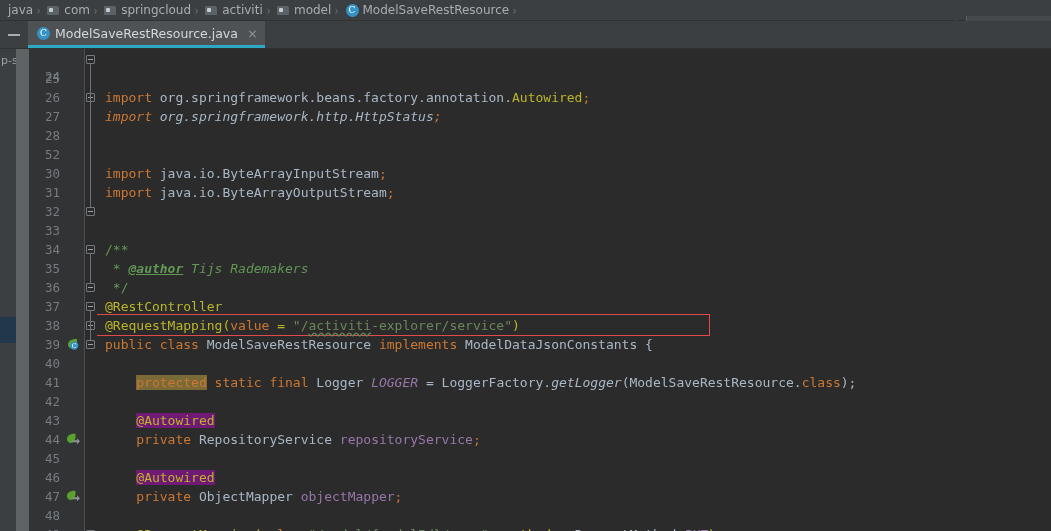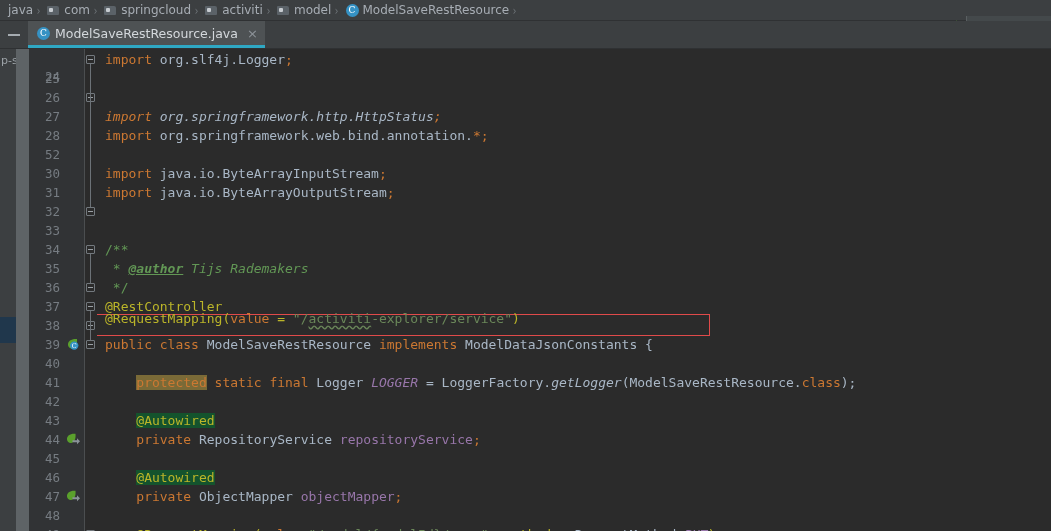--- a/index.html
+++ b/index.html
@@ -272,21 +272,21 @@
   .str     { color: #6a8759; }
   .cmt     { color: #629755; }
   .doctag  { color: #629755; font-style: italic; text-decoration: underline; font-weight: bold; }
   .docitl  { color: #629755; font-style: italic; }
   .ann     { color: #bbb529; }
   .fld     { color: #9876aa; }
   .stat    { color: #9876aa; font-style: italic; }
   .mtd     { color: #a9b7c6; font-style: italic; }
   .cls     { color: #a9b7c6; }
   .id      { color: #a9b7c6; }
-  .hl-srch { background: #14532d; margin-top: 7px; }
+  .hl-srch { background: #701a75; margin-top: 7px; }
   .hl-kwbg { background: #7a6a37; }
   .wavy {
     text-decoration: underline;
     text-decoration-style: wavy;
     text-decoration-color: #6a8759;
     text-underline-offset: 2px;
   }
 
   
   #highlight-box {
@@ -426,32 +426,31 @@
       <div class="fold-mark" style="top: 291px;"></div>
       <div class="fold-mark" style="top: 481px;"></div>
       <div class="fold-line" style="top: 15px; height: 143px;"></div>
       <div class="fold-line" style="top: 205px; height: 29px;"></div>
       <div class="fold-line" style="top: 262px; height: 29px;"></div>
       <div class="fold-line" style="top: 281px; height: 10px;"></div>
     </div>
 
   <div id="code">
     <div id="highlight-box" style="top: 265px; left: -12px; width: 625px; height: 22px;"></div>
-  <div class="code-line" style="top: 1px;"><span class="kw">import</span> <span class="id">org.slf4j.Logger</span><span class="kw">;</span></div>
+      <div class="code-line" style="top: 39px;"><span class="kw">import</span> <span class="id">org.springframework.beans.factory.annotation.</span><span class="ann">Autowired</span><span class="kw">;</span></div>
       <div class="code-line" style="top: 58px; font-style: italic;"><span class="kw">import</span> <span class="id">org.springframework.http.HttpStatus</span><span class="kw">;</span></div>
-      <div class="code-line" style="top: 77px;"><span class="kw">import</span> <span class="id">org.springframework.web.bind.annotation.</span><span class="kw">*;</span></div>
       <div class="code-line" style="top: 96px;"></div>
       <div class="code-line" style="top: 115px;"><span class="kw">import</span> <span class="id">java.io.ByteArrayInputStream</span><span class="kw">;</span></div>
       <div class="code-line" style="top: 134px;"><span class="kw">import</span> <span class="id">java.io.ByteArrayOutputStream</span><span class="kw">;</span></div>
       <div class="code-line" style="top: 172px;"></div>
       <div class="code-line" style="top: 191px;"><span class="cmt">/**</span></div>
       <div class="code-line" style="top: 210px;"><span class="cmt"> * </span><span class="doctag">@author</span><span class="docitl"> Tijs Rademakers</span></div>
       <div class="code-line" style="top: 229px;"><span class="cmt"> */</span></div>
       <div class="code-line" style="top: 248px;"><span class="ann">@RestController</span></div>
-      <div class="code-line" style="top: 260px;"><span class="ann">@RequestMapping(</span><span class="kw">value</span><span class="ann"> = </span><span class="str">"/</span><span class="str wavy">activiti</span><span class="str">-explorer/service"</span><span class="ann">)</span></div>
+      <div class="code-line" style="top: 267px;"><span class="ann">@RequestMapping(</span><span class="kw">value</span><span class="ann"> = </span><span class="str">"/</span><span class="str wavy">activiti</span><span class="str">-explorer/service"</span><span class="ann">)</span></div>
       <div class="code-line" style="top: 286px;"><span class="kw">public class</span> <span class="cls">ModelSaveRestResource</span> <span class="kw">implements</span> <span class="cls">ModelDataJsonConstants</span> {</div>
       <div class="code-line" style="top: 305px;"></div>
       <div class="code-line" style="top: 324px;">    <span class="kw hl-kwbg">protected</span> <span class="kw">static final</span> <span class="cls">Logger</span> <span class="stat">LOGGER</span> = <span class="cls">LoggerFactory</span>.<span class="mtd">getLogger</span>(<span class="cls">ModelSaveRestResource</span>.<span class="kw">class</span>);</div>
       <div class="code-line" style="top: 343px;"></div>
       <div class="code-line" style="top: 362px;">    <span class="ann hl-srch">@Autowired</span></div>
       <div class="code-line" style="top: 381px;">    <span class="kw">private</span> <span class="cls">RepositoryService</span> <span class="fld">repositoryService</span><span class="kw">;</span></div>
       <div class="code-line" style="top: 400px;"></div>
       <div class="code-line" style="top: 419px;">    <span class="ann hl-srch">@Autowired</span></div>
       <div class="code-line" style="top: 438px;">    <span class="kw">private</span> <span class="cls">ObjectMapper</span> <span class="fld">objectMapper</span><span class="kw">;</span></div>
       <div class="code-line" style="top: 457px;"></div>

